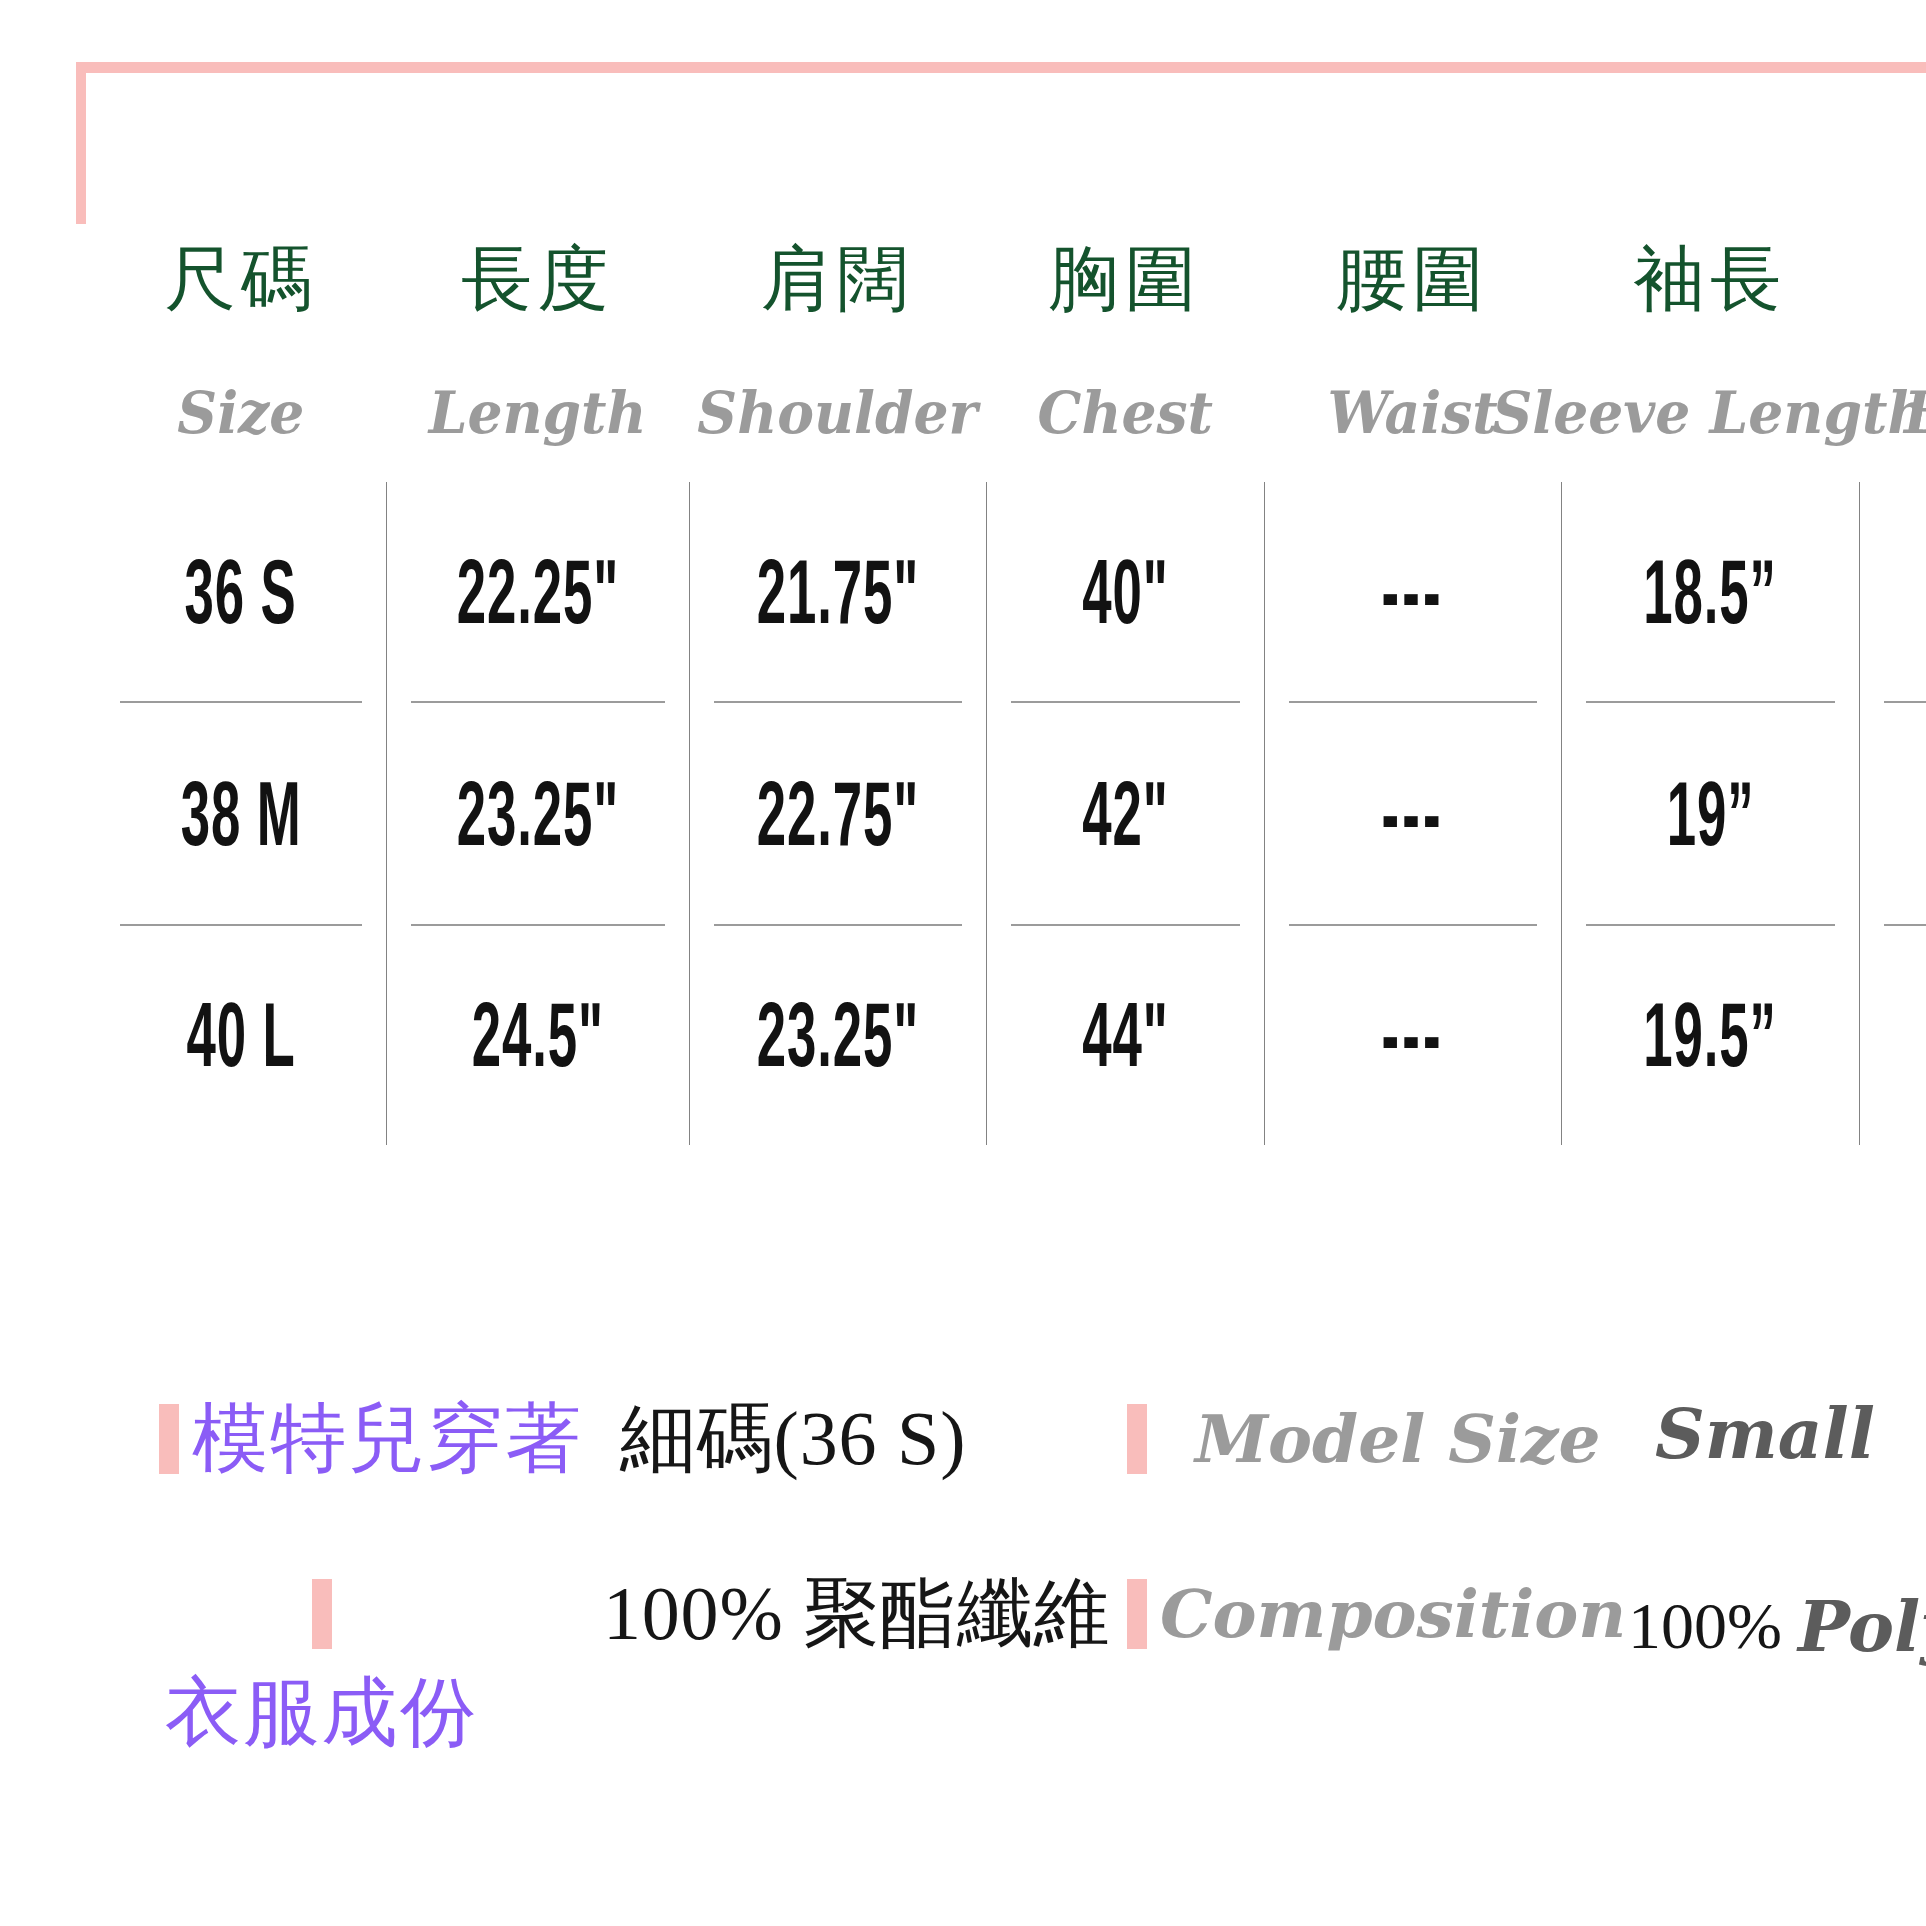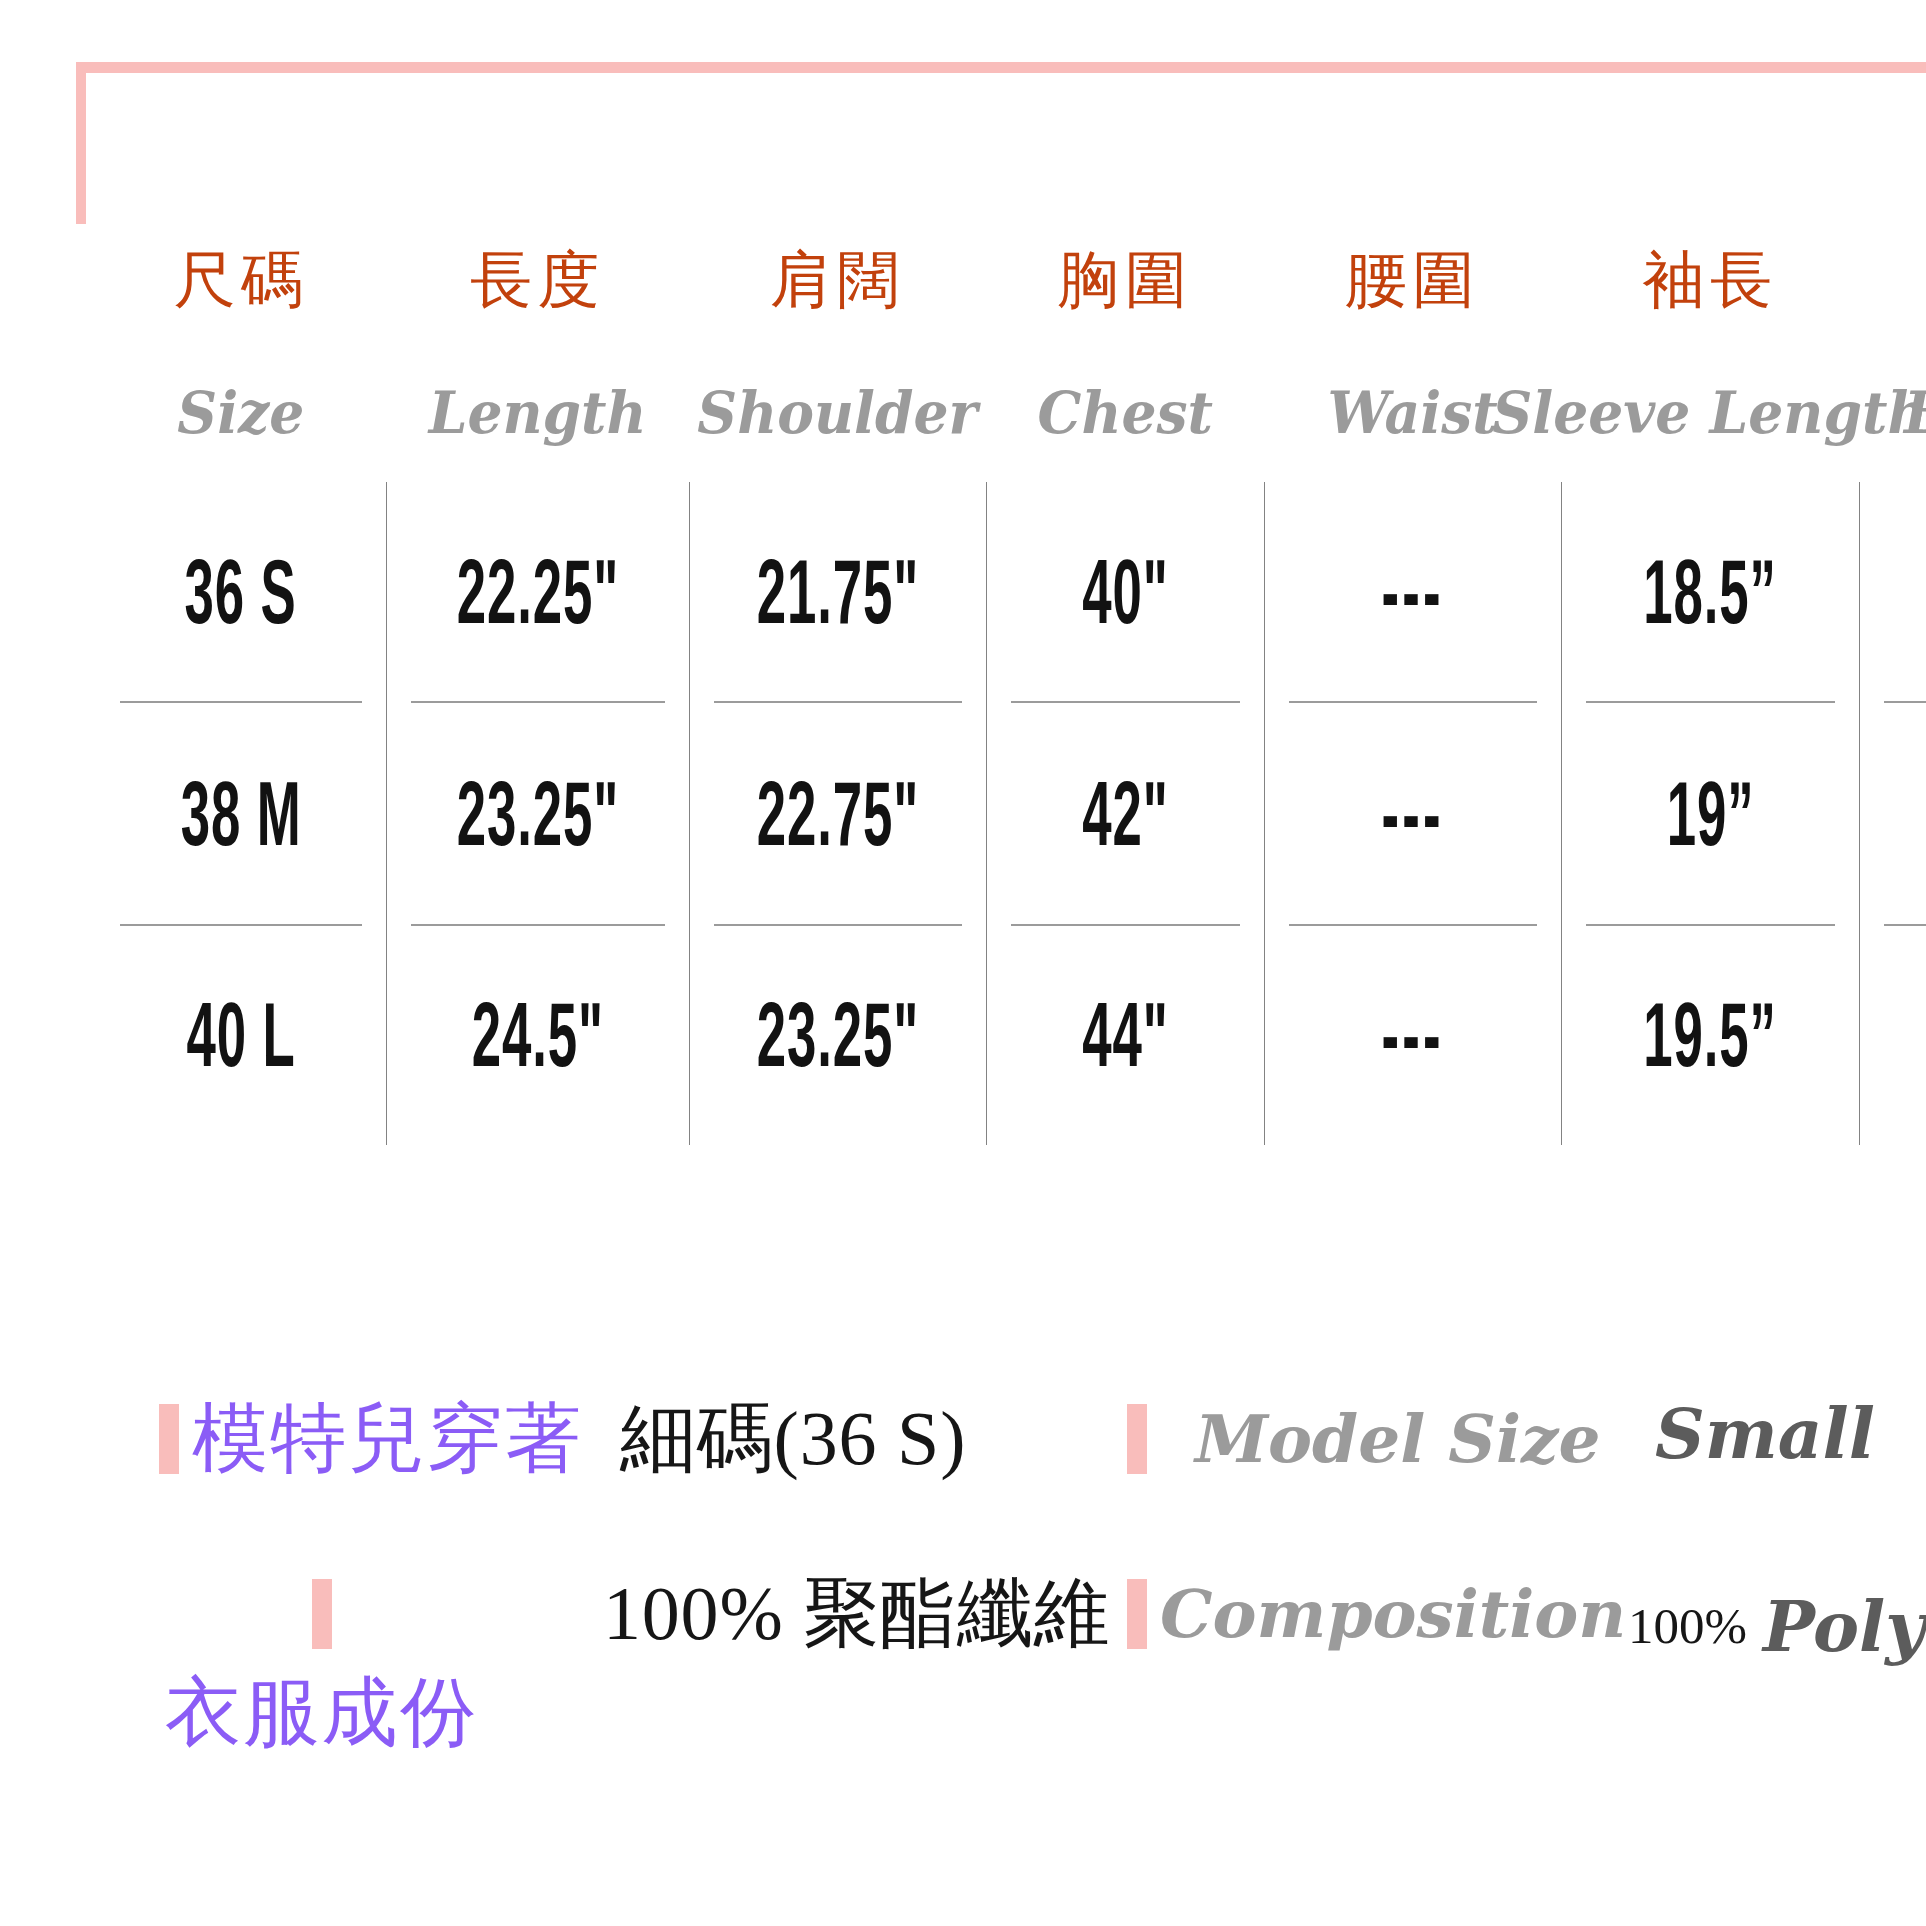--- a/index.html
+++ b/index.html
@@ -8,41 +8,41 @@
   
   .bar{position:absolute;background:#f9bdbb;}
   
   .grid{position:absolute;left:96px;top:216px;width:2083px;
         display:grid;
         grid-template-columns:290px 303px 297px 278px 297px 298px 319px;
         grid-template-rows:127px 139px 220px 223px 220px;}
   .cell{display:flex;align-items:center;justify-content:center;position:relative;}
   .vl{border-left:1.9px solid #838383;}
   .sep::after{content:"";position:absolute;left:24px;right:24px;bottom:-0.8px;height:1.9px;background:#9b9b9b;}
-  .hz span{font-family:"Liberation Serif","DejaVu Serif",serif;font-size:62px;color:#c2410c;
+  .hz span{font-family:"Liberation Serif","DejaVu Serif",serif;font-size:71px;color:#14532d;
            letter-spacing:5.4px;white-space:nowrap;}
   .he span{font-family:"DejaVu Serif",serif;font-style:italic;font-weight:700;font-size:58px;
            color:#9b9b9b;display:inline-block;transform:scaleX(.95);white-space:nowrap;}
   .n{display:inline-block;transform:scaleX(.58);transform-origin:center;
      font-family:"Liberation Sans",sans-serif;font-weight:700;font-size:91px;
      letter-spacing:1.5px;color:#121212;white-space:nowrap;}
   .dash{letter-spacing:5.4px;}
   
   .inforow{position:absolute;display:flex;align-items:center;gap:13px;height:70px;}
   .pinkbar{width:20px;height:70px;background:#f9bdbb;flex:0 0 auto;}
   .zhlabel{font-family:"Liberation Serif","DejaVu Serif",serif;font-size:76px;color:#8b5cf6;
            letter-spacing:2.3px;white-space:nowrap;}
   .enlabel{font-family:"DejaVu Serif",serif;font-style:italic;font-weight:700;font-size:66px;
            color:#9b9b9b;white-space:nowrap;}
   .infoval{position:absolute;display:flex;align-items:center;height:70px;white-space:nowrap;}
   .zhval{font-family:"Liberation Serif","DejaVu Serif",serif;font-size:76px;color:#161616;
          letter-spacing:0.8px;}
   .scriptval{font-family:"DejaVu Serif",serif;font-style:italic;font-weight:700;font-size:69px;
              color:#5c5c5c;}
-  .serifnum{font-family:"Liberation Serif","DejaVu Serif",serif;font-size:51px;color:#161616;}
+  .serifnum{font-family:"Liberation Serif","DejaVu Serif",serif;font-size:66px;color:#161616;}
   .gap40{margin-left:16px;}
   .brand{position:absolute;left:1699px;top:1920px;width:370px;text-align:center;
          font-family:"DejaVu Serif",serif;font-style:italic;font-size:160px;color:#070707;
          line-height:1.05;white-space:nowrap;}
 </style>
 </head>
 <body>
 
 <div class="canvas">
 

